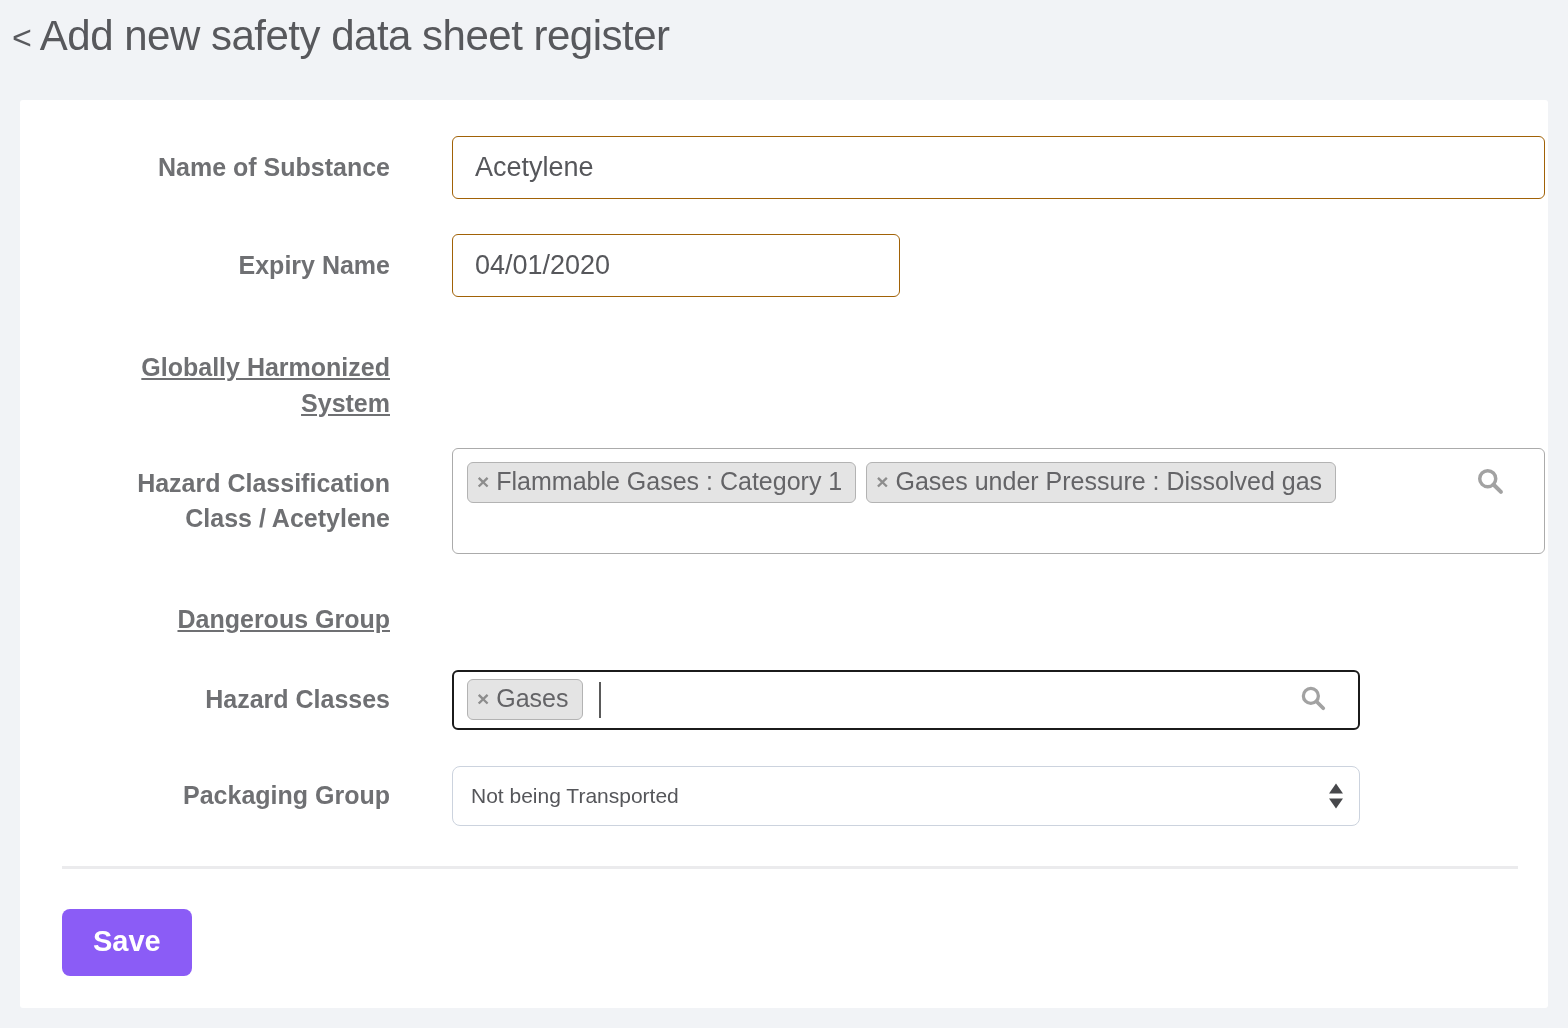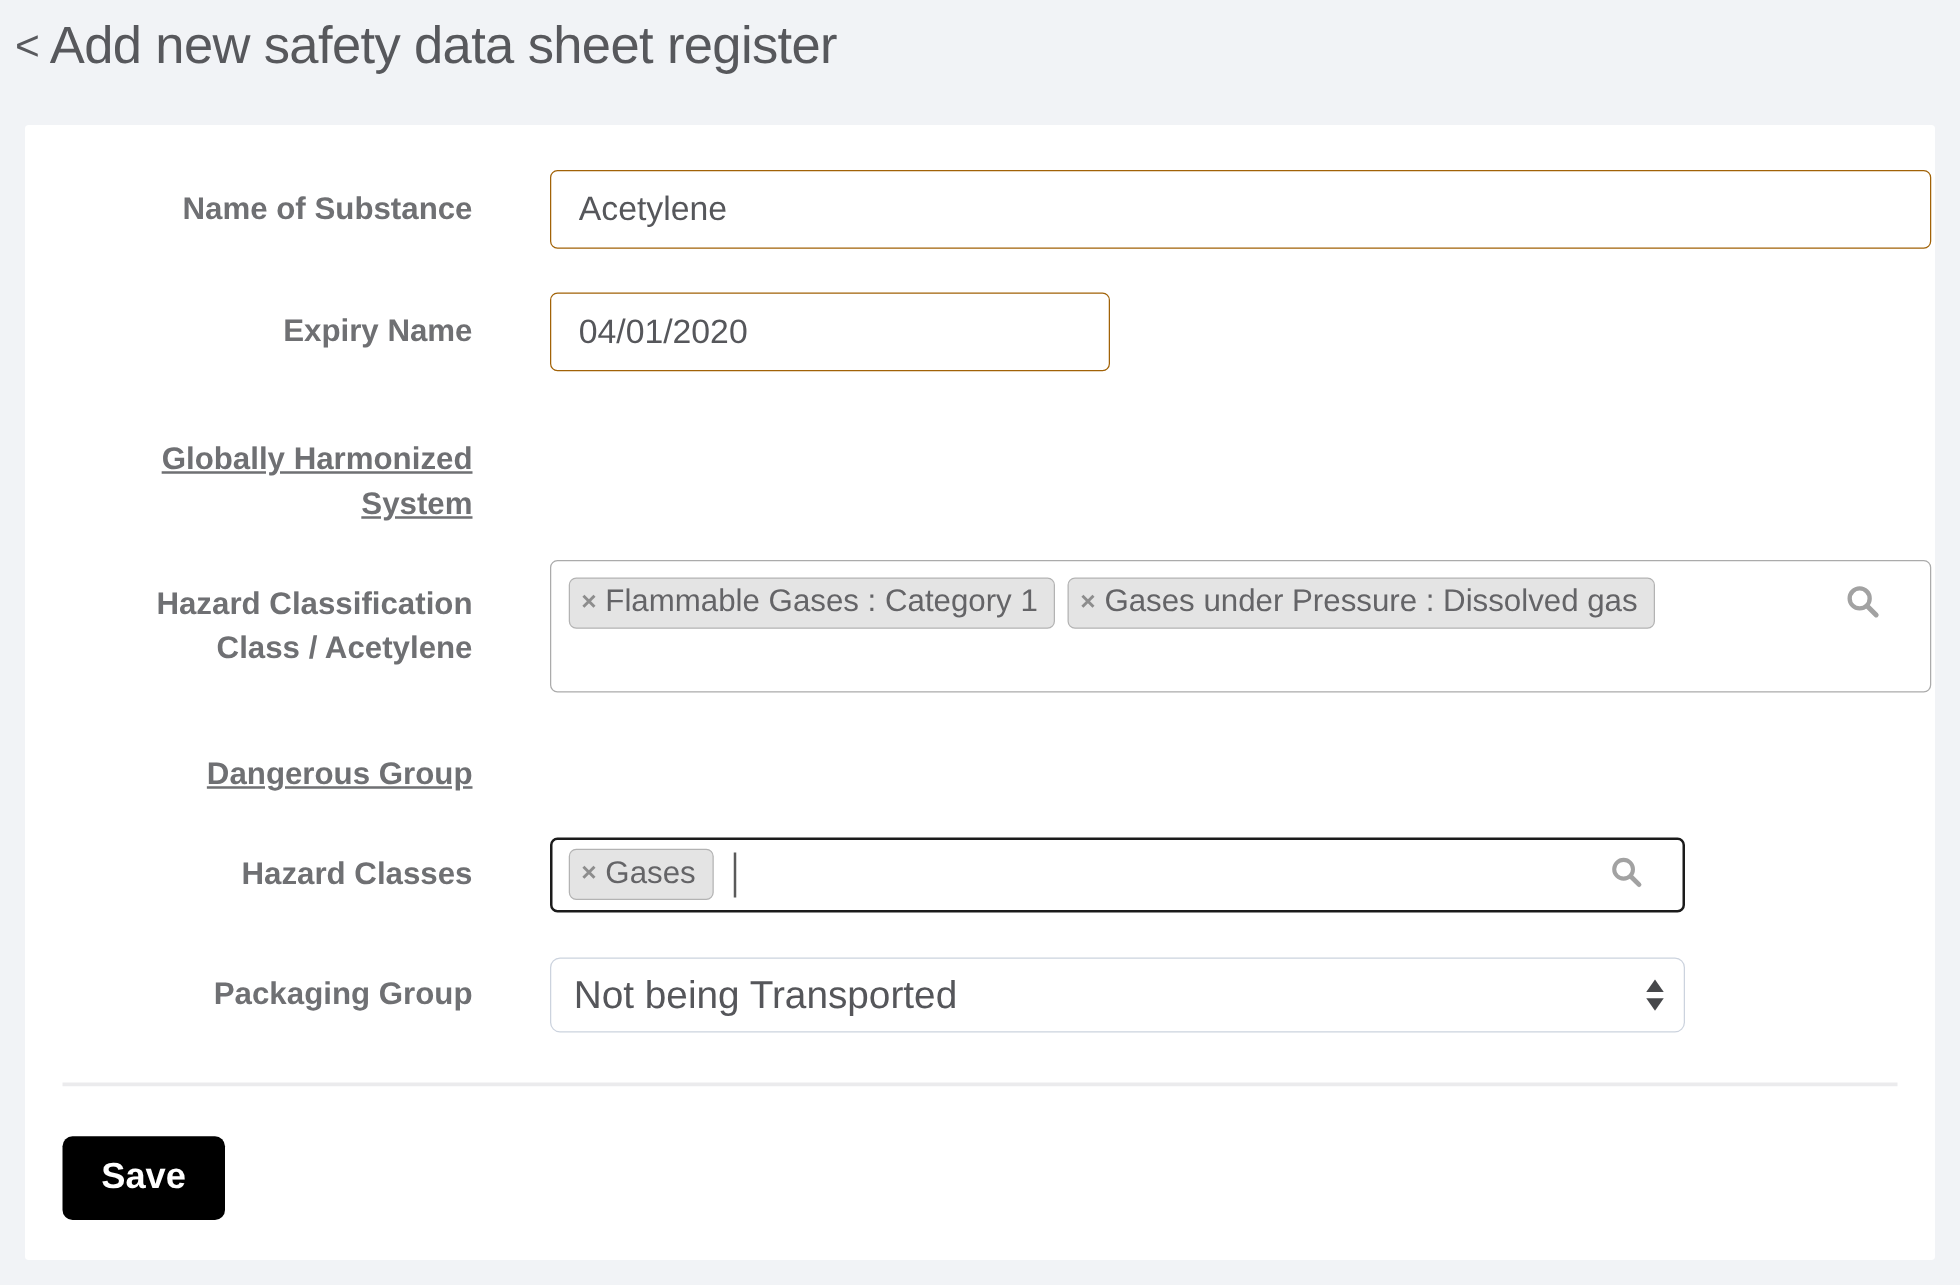--- a/index.html
+++ b/index.html
@@ -37,20 +37,21 @@
 
   
   .card {
     position: relative;
     margin: 0 20px;
     background: #ffffff;
     border-radius: 3px;
     padding-top: 36px;
     padding-bottom: 32px;
     min-height: 905px;
+    padding-left: 12px;
   }
 
   
   .form-row {
     display: grid;
     grid-template-columns: 358px 1fr;
     column-gap: 62px;
     align-items: center;
     padding-right: 3px;
   }
@@ -159,21 +160,21 @@
   .select-box {
     position: relative;
     height: 60px;
     width: 908px;
     border: 1px solid #ccd3de;
     border-radius: 8px;
     background: #fff;
     display: flex;
     align-items: center;
     padding: 0 50px 0 18px;
-    font-size: 31px;
+    font-size: 21px;
     color: #55565a;
     cursor: pointer;
   }
   .select-arrows {
     position: absolute;
     right: 16px;
     top: 50%;
     transform: translateY(-50%);
     display: flex;
     flex-direction: column;
@@ -195,21 +196,21 @@
 
   
   .divider {
     height: 0;
     border-top: 3px solid #ebebed;
     margin: 40px 30px 40px 30px;
   }
   .save-button {
     display: inline-block;
     margin-left: 30px;
-    background: #000000;
+    background: #8b5cf6;
     border: none;
     border-radius: 8px;
     color: #ffffff;
     font-family: "Liberation Sans", "DejaVu Sans", sans-serif;
     font-size: 29px;
     font-weight: 600;
     padding: 16px 31px 18px 31px;
     cursor: pointer;
   }
 </style>

